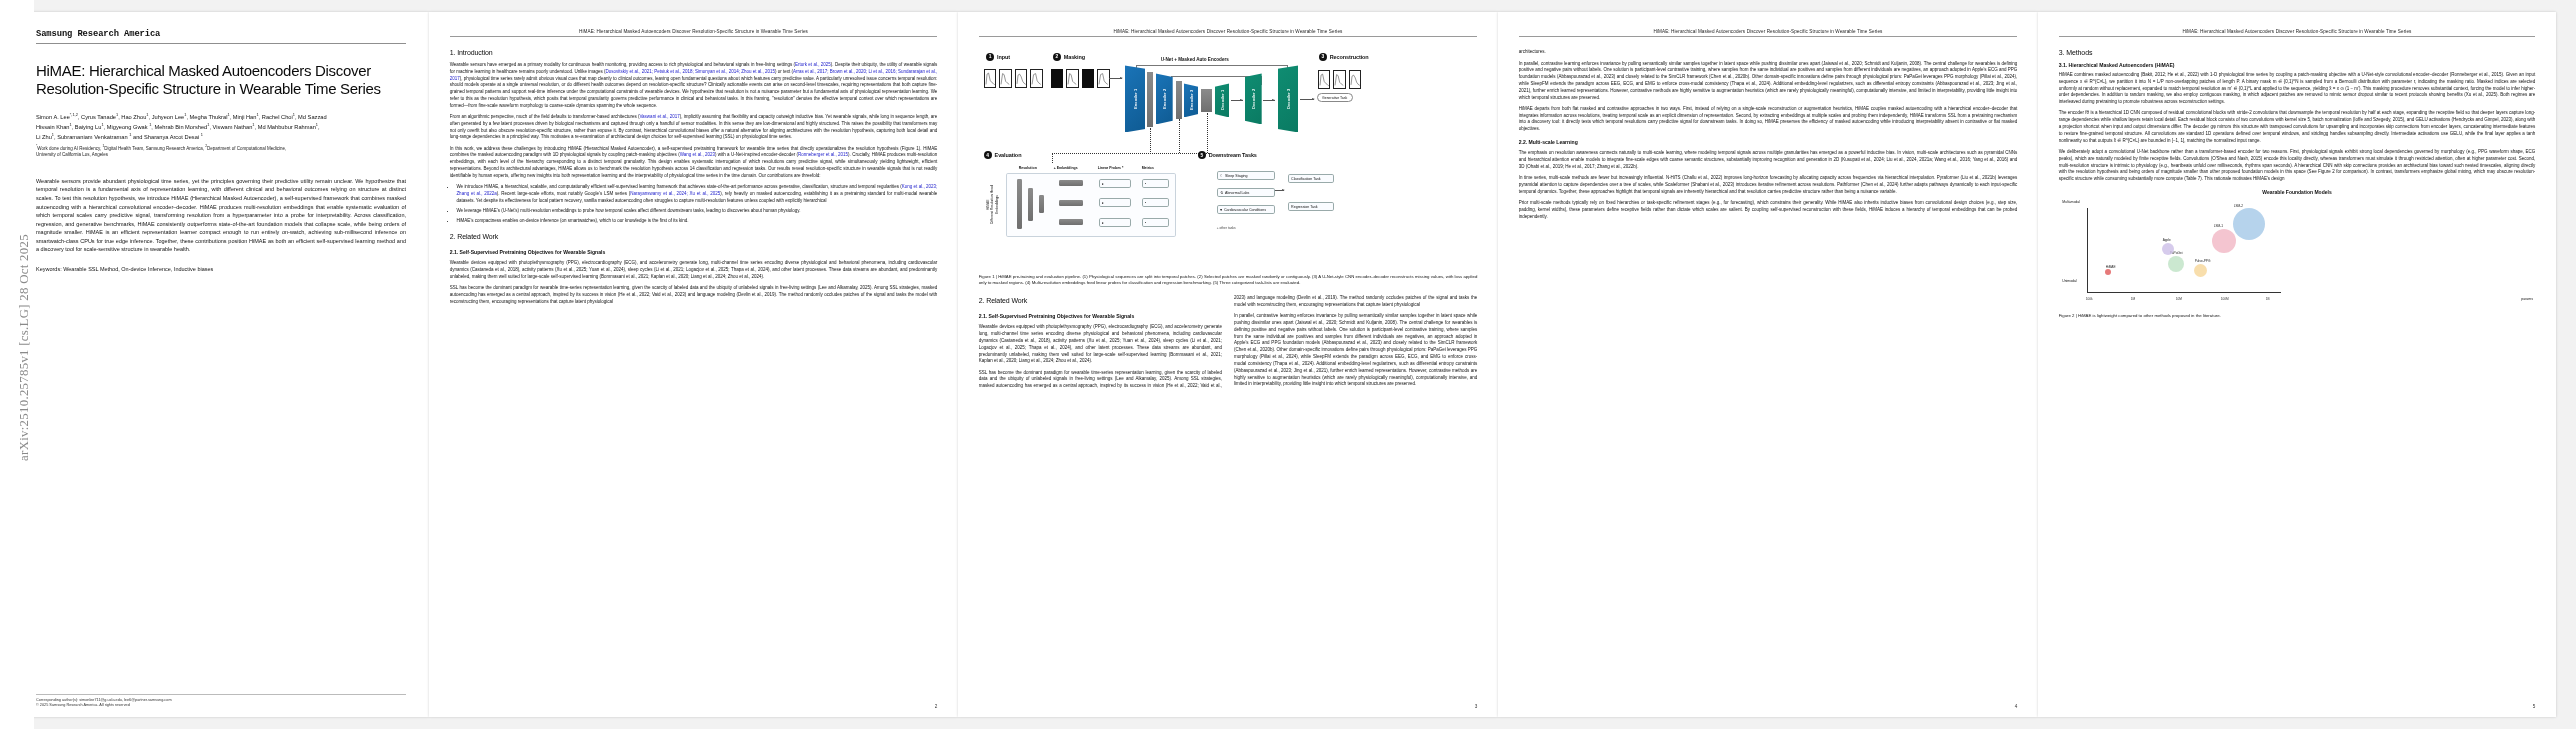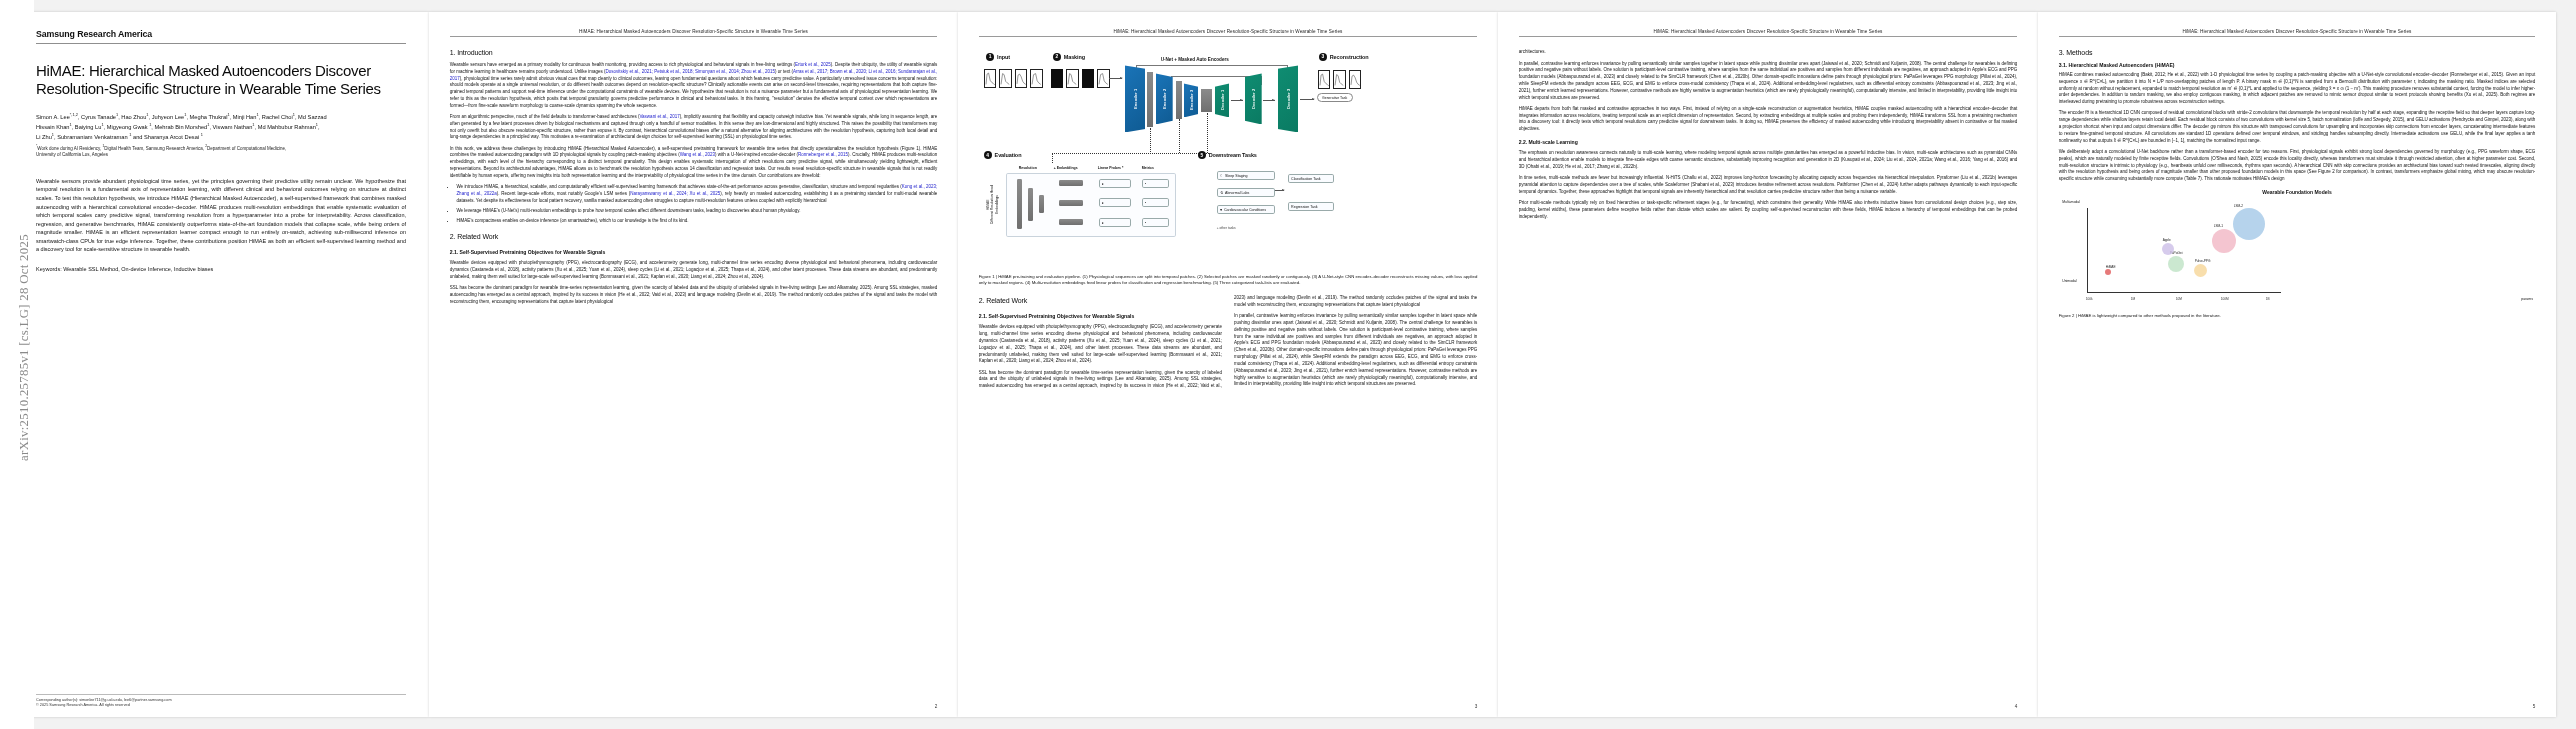--- a/index.html
+++ b/index.html
@@ -34,21 +34,21 @@
   .pad1 { padding: 17px 23px 16px 36px; height: 100%; position: relative; }
   .pad  { padding: 17px 20.7px 16px 20.7px; height: 100%; position: relative; }
 
   .runhead {
     font-size: 4.6px; color: #1d1d1d; text-align: center;
     padding-bottom: 2.4px; border-bottom: 0.7px solid #9a9a9a;
     margin-bottom: 12px; letter-spacing: 0.1px;
   }
   .brand {
     font-size: 8.8px; font-weight: 700; color: #111; letter-spacing: -0.1px;
-    padding-bottom: 4.3px; border-bottom: 0.9px solid #8f8f8f; margin-bottom: 18px;
+    padding-bottom: 4.3px; border-bottom: 0.9px solid #8f8f8f; margin-bottom: 18px; font-family: Liberation Mono, monospace;
   }
   h1.title {
     font-size: 15px; line-height: 1.20; font-weight: 400; color: #0a0a0a;
     letter-spacing: -0.3px; margin-bottom: 13.4px;
   }
   .authors { font-size: 5.7px; line-height: 1.62; color: #111; }
   .authors sup { font-size: 3.9px; vertical-align: super; }
   .affil { font-size: 4.5px; line-height: 1.5; color: #222; margin-top: 1.8px; }
   .affil sup { font-size: 3.3px; vertical-align: super; }
   .abstract { margin-top: 18px; font-size: 5.5px; line-height: 1.56; text-align: justify; color: #121212; }

